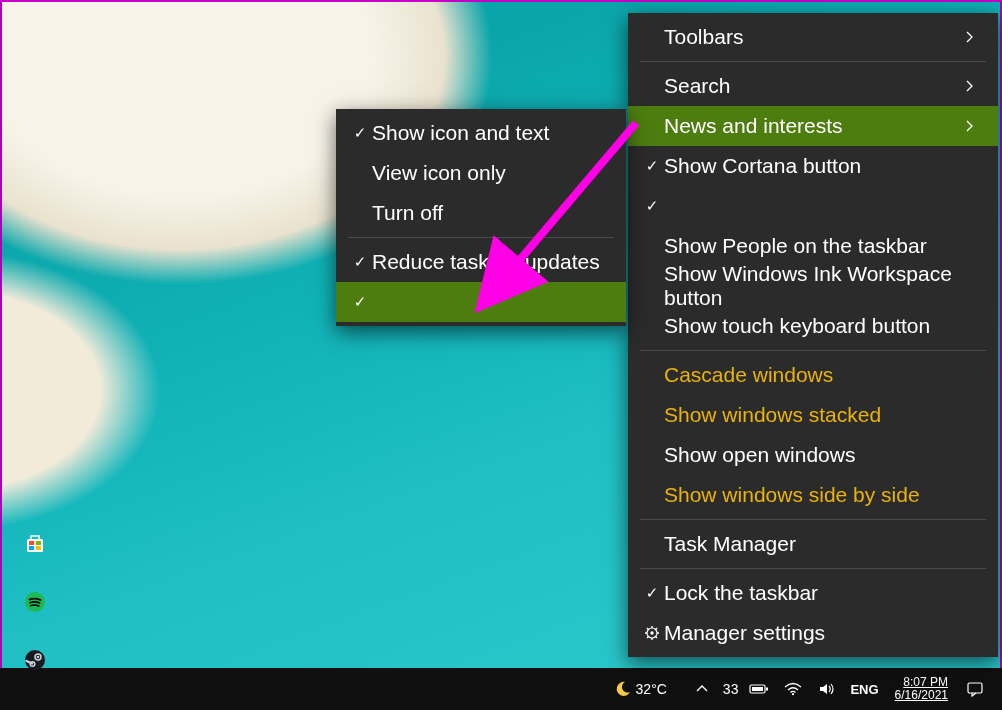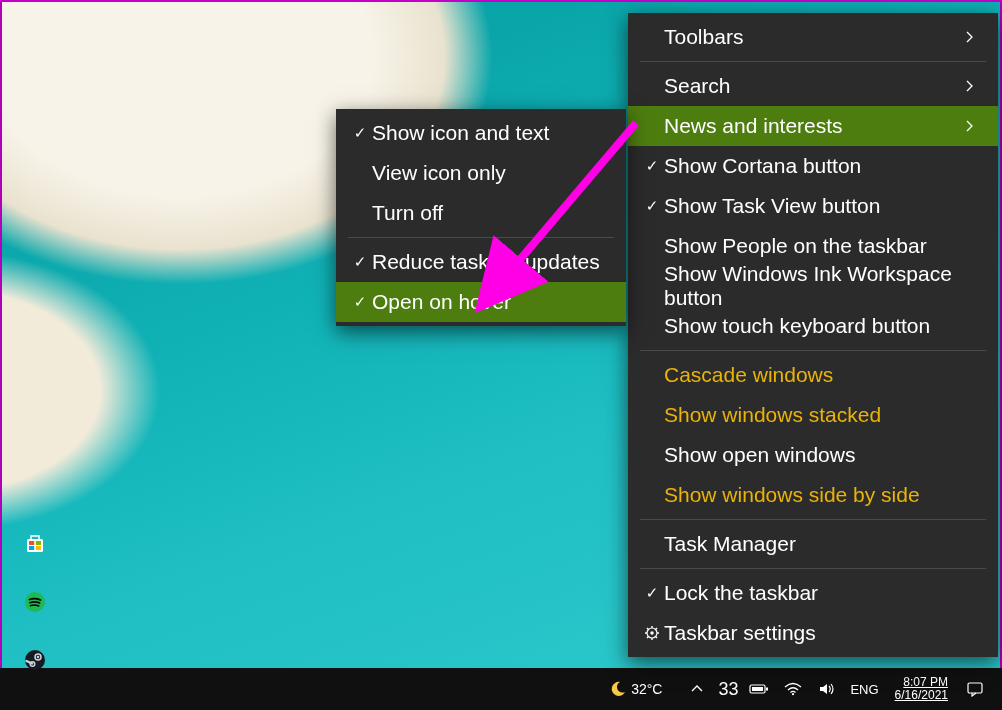--- a/index.html
+++ b/index.html
@@ -154,21 +154,20 @@
           <path d="M1 1 L6 6 L1 11" stroke="#fff" stroke-width="1.3" fill="none"></path>
         </svg>
       </span>
   </div>
   <div class="item">
     <span class="check">✓</span>
     <span class="label">Show Cortana button</span>
   </div>
   <div class="item">
     <span class="check">✓</span>
-    <span class="label">Show Task View button</span>
   </div>
   <div class="item">
     <span class="check"></span>
     <span class="label">Show People on the taskbar</span>
   </div>
   <div class="item">
     <span class="check"></span>
     <span class="label">Show Windows Ink Workspace button</span>
   </div>
   <div class="item">
@@ -212,21 +211,21 @@
             <line x1="8" y1="13" x2="8" y2="15"></line>
             <line x1="1" y1="8" x2="3" y2="8"></line>
             <line x1="13" y1="8" x2="15" y2="8"></line>
             <line x1="3" y1="3" x2="4.4" y2="4.4"></line>
             <line x1="11.6" y1="11.6" x2="13" y2="13"></line>
             <line x1="3" y1="13" x2="4.4" y2="11.6"></line>
             <line x1="11.6" y1="4.4" x2="13" y2="3"></line>
           </g>
         </svg>
     </span>
-    <span class="label">Taskbar settings</span>
+    <span class="label">Manager settings</span>
   </div>
 </div>
 
 <div class="menu" style="left:336px; top:109px; width:290px;">
   <div class="item">
     <span class="check">✓</span>
     <span class="label">Show icon and text</span>
   </div>
   <div class="item">
     <span class="check"></span>
@@ -236,21 +235,20 @@
     <span class="check"></span>
     <span class="label">Turn off</span>
   </div>
   <hr>
   <div class="item">
     <span class="check">✓</span>
     <span class="label">Reduce taskbar updates</span>
   </div>
   <div class="item highlighted">
     <span class="check">✓</span>
-    <span class="label">Open on hover</span>
   </div>
 </div>
 
 <svg class="annotation-arrow" style="left:460px; top:117px;" width="200" height="200">
   <defs>
     <marker id="ahead" markerWidth="9" markerHeight="9" refX="6" refY="4.5" orient="auto">
       <path d="M0,0 L9,4.5 L0,9 Z" fill="#ff00e6"></path>
     </marker>
   </defs>
   <line x1="176" y1="6" x2="30" y2="178" stroke="#ff00e6" stroke-width="8" marker-end="url(#ahead)"></line>
@@ -320,21 +318,21 @@
           <path d="M11 2 A7 7 0 1 0 16 12 A5.5 5.5 0 0 1 11 2 Z" fill="#f7c948"></path>
         </svg>
       <span>32°C</span>
     </span>
     <span class="sep"></span>
     <span class="icon-chip">
       <svg width="12" height="10" viewBox="0 0 12 10">
           <path d="M1 7 L6 2 L11 7" stroke="#fff" stroke-width="1.4" fill="none"></path>
         </svg>
     </span>
-    <span style="font-size:18px;">33</span>
+    <span style="font-size:14px;">33</span>
     <span class="icon-chip">
       <svg width="20" height="12" viewBox="0 0 20 12">
           <rect x="1" y="2" width="15" height="8" rx="1.5" stroke="#fff" stroke-width="1.2" fill="none"></rect>
           <rect x="3" y="4" width="11" height="4" fill="#fff"></rect>
           <rect x="17" y="4.5" width="2" height="3" fill="#fff"></rect>
         </svg>
     </span>
     <span class="icon-chip">
       <svg width="18" height="14" viewBox="0 0 18 14">
           <path d="M1 5 Q9 -2 17 5" stroke="#fff" stroke-width="1.3" fill="none"></path>
@@ -343,21 +341,21 @@
           <circle cx="9" cy="12.2" r="1.1" fill="#fff"></circle>
         </svg>
     </span>
     <span class="icon-chip">
       <svg width="18" height="16" viewBox="0 0 18 16">
           <path d="M2 6 H5 L9 3 V13 L5 10 H2 Z" fill="#fff"></path>
           <path d="M11 5 Q13.5 8 11 11" stroke="#fff" stroke-width="1.2" fill="none"></path>
           <path d="M13 3 Q17 8 13 13" stroke="#fff" stroke-width="1.2" fill="none"></path>
         </svg>
     </span>
-    <span style="font-size:13px; padding:0 2px;">ENG</span>
+    <span style="font-size:13px; padding:0 2px;font-weight:bold;">ENG</span>
     <div class="clock">
       <div>8:07 PM</div>
       <div>6/16/2021</div>
     </div>
     <span class="icon-chip">
       <svg width="18" height="16" viewBox="0 0 18 16">
           <rect x="2" y="2" width="14" height="10" rx="1.5" stroke="#fff" stroke-width="1.2" fill="none"></rect>
           <path d="M6 12 L6 15 L10 12" stroke="#fff" stroke-width="1.2" fill="none"></path>
         </svg>
     </span>

